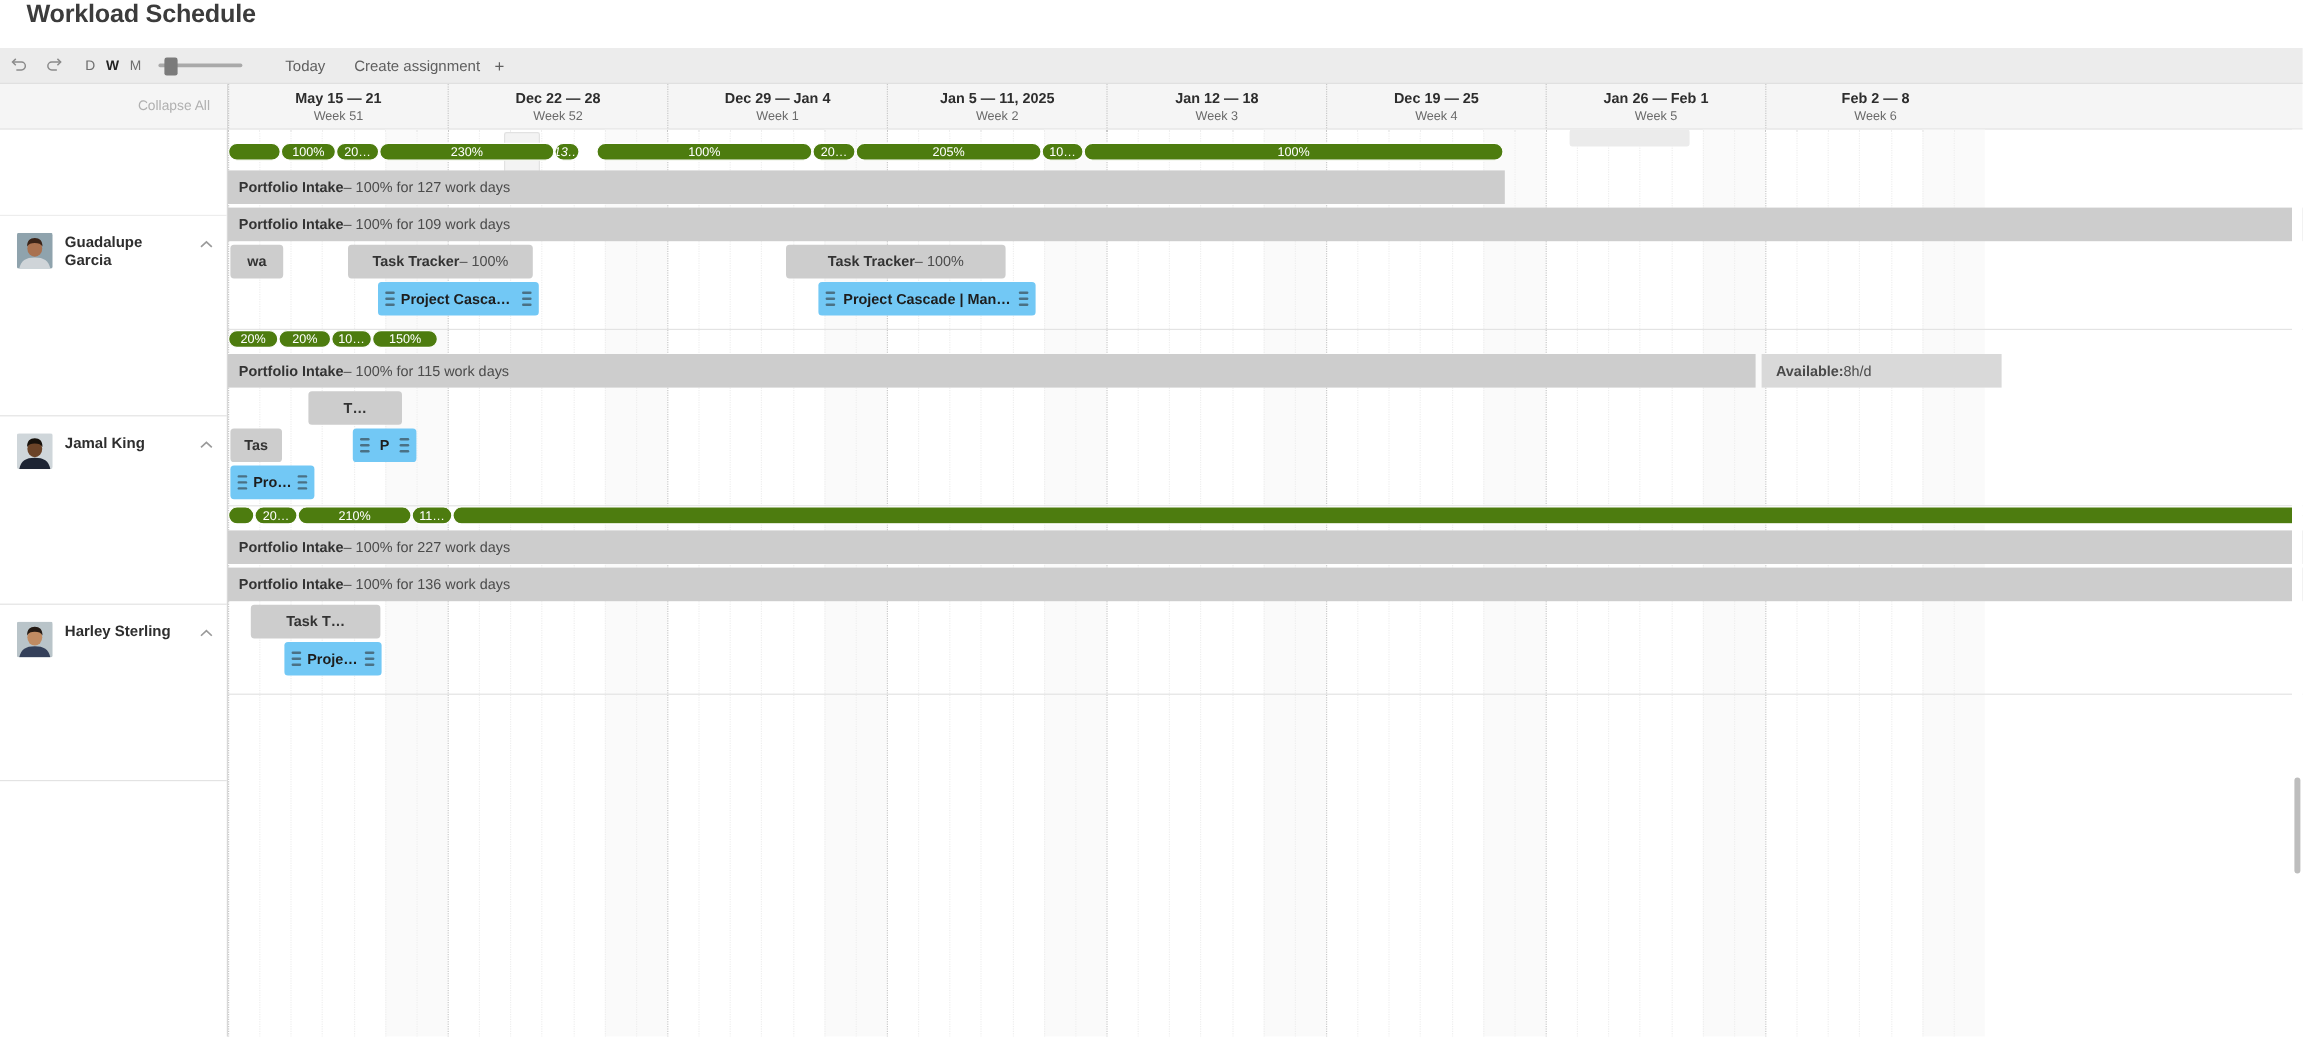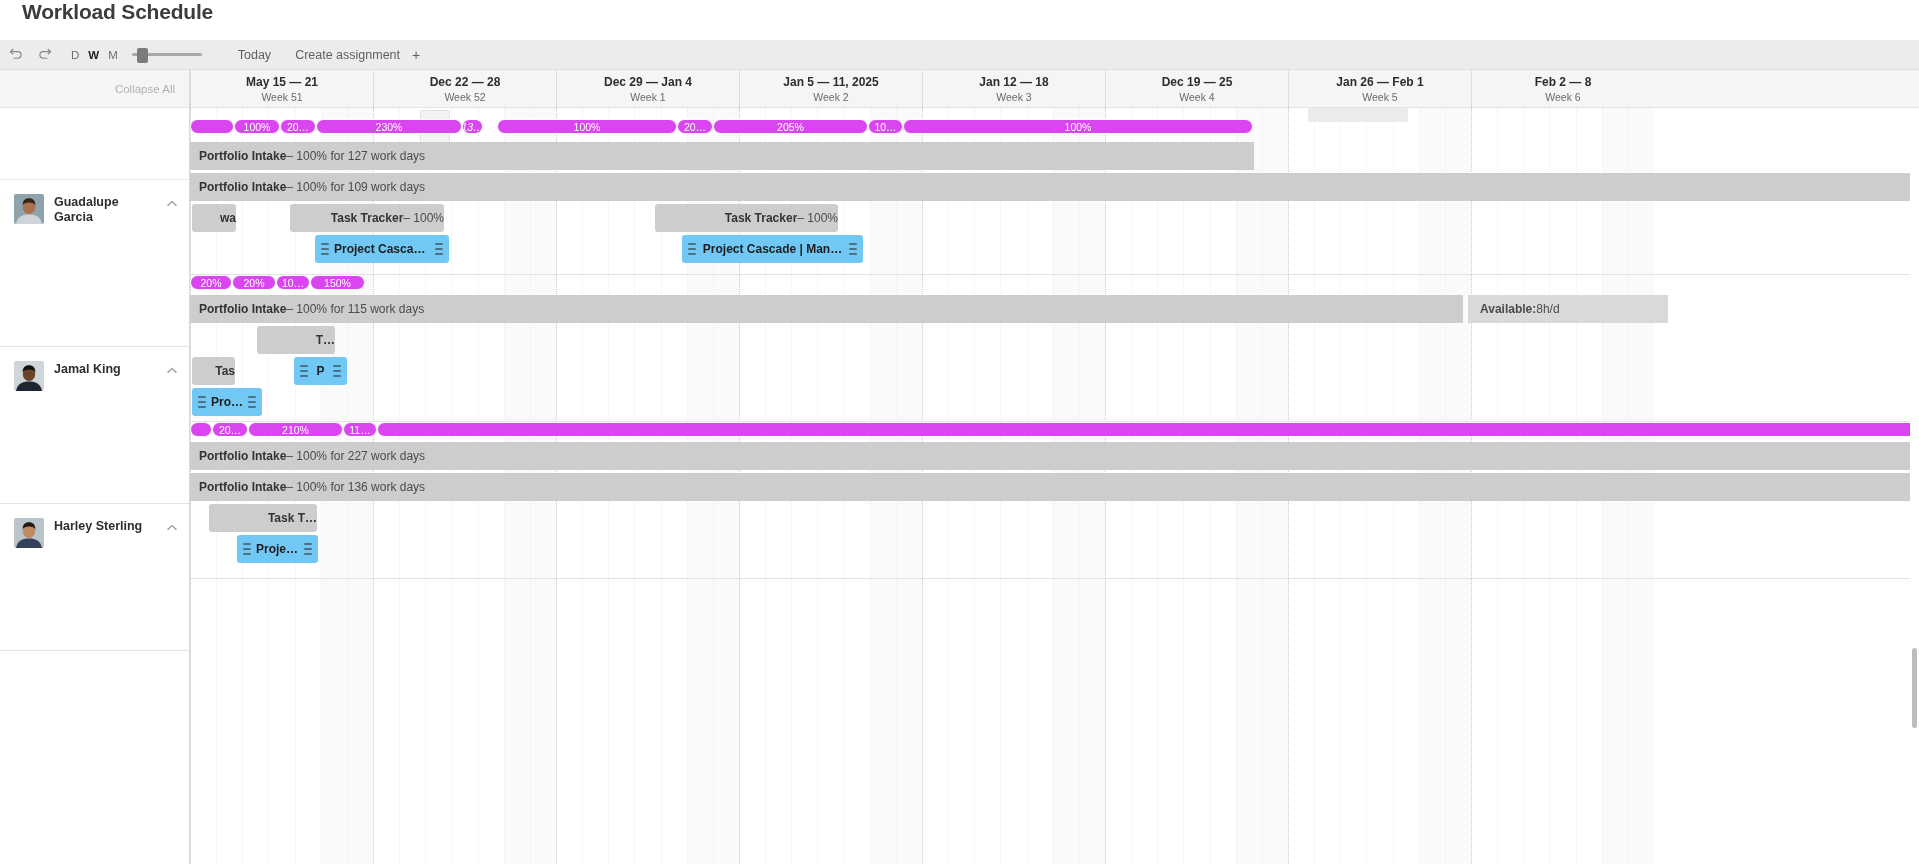--- a/index.html
+++ b/index.html
@@ -152,39 +152,39 @@
   
   .bar {
     position: absolute;
     display: flex; align-items: center;
     font-size: 12px;
     white-space: nowrap;
     overflow: hidden;
   }
   .bar.alloc {
     height: 15px;
-    background: #d946ef;
+    background: #4d7c0f;
     border-radius: 8px;
     color: #fff;
     font-size: 10.5px;
     justify-content: center;
     border: 1.5px solid #fff;
   }
   .bar.intake {
     height: 28px;
     background: #cdcdcd;
     color: #333;
     padding-left: 9px;
   }
   .bar.task {
     height: 28px;
     background: #cdcdcd;
     color: #333;
     border-radius: 3px;
-    justify-content: flex-end;
+    justify-content: center;
   }
   .bar.cascade {
     height: 28px;
     background: #72c8f5;
     color: #1d1d1d;
     border-radius: 3px;
     justify-content: center;
     padding: 0 6px;
   }
   .bar.avail {

